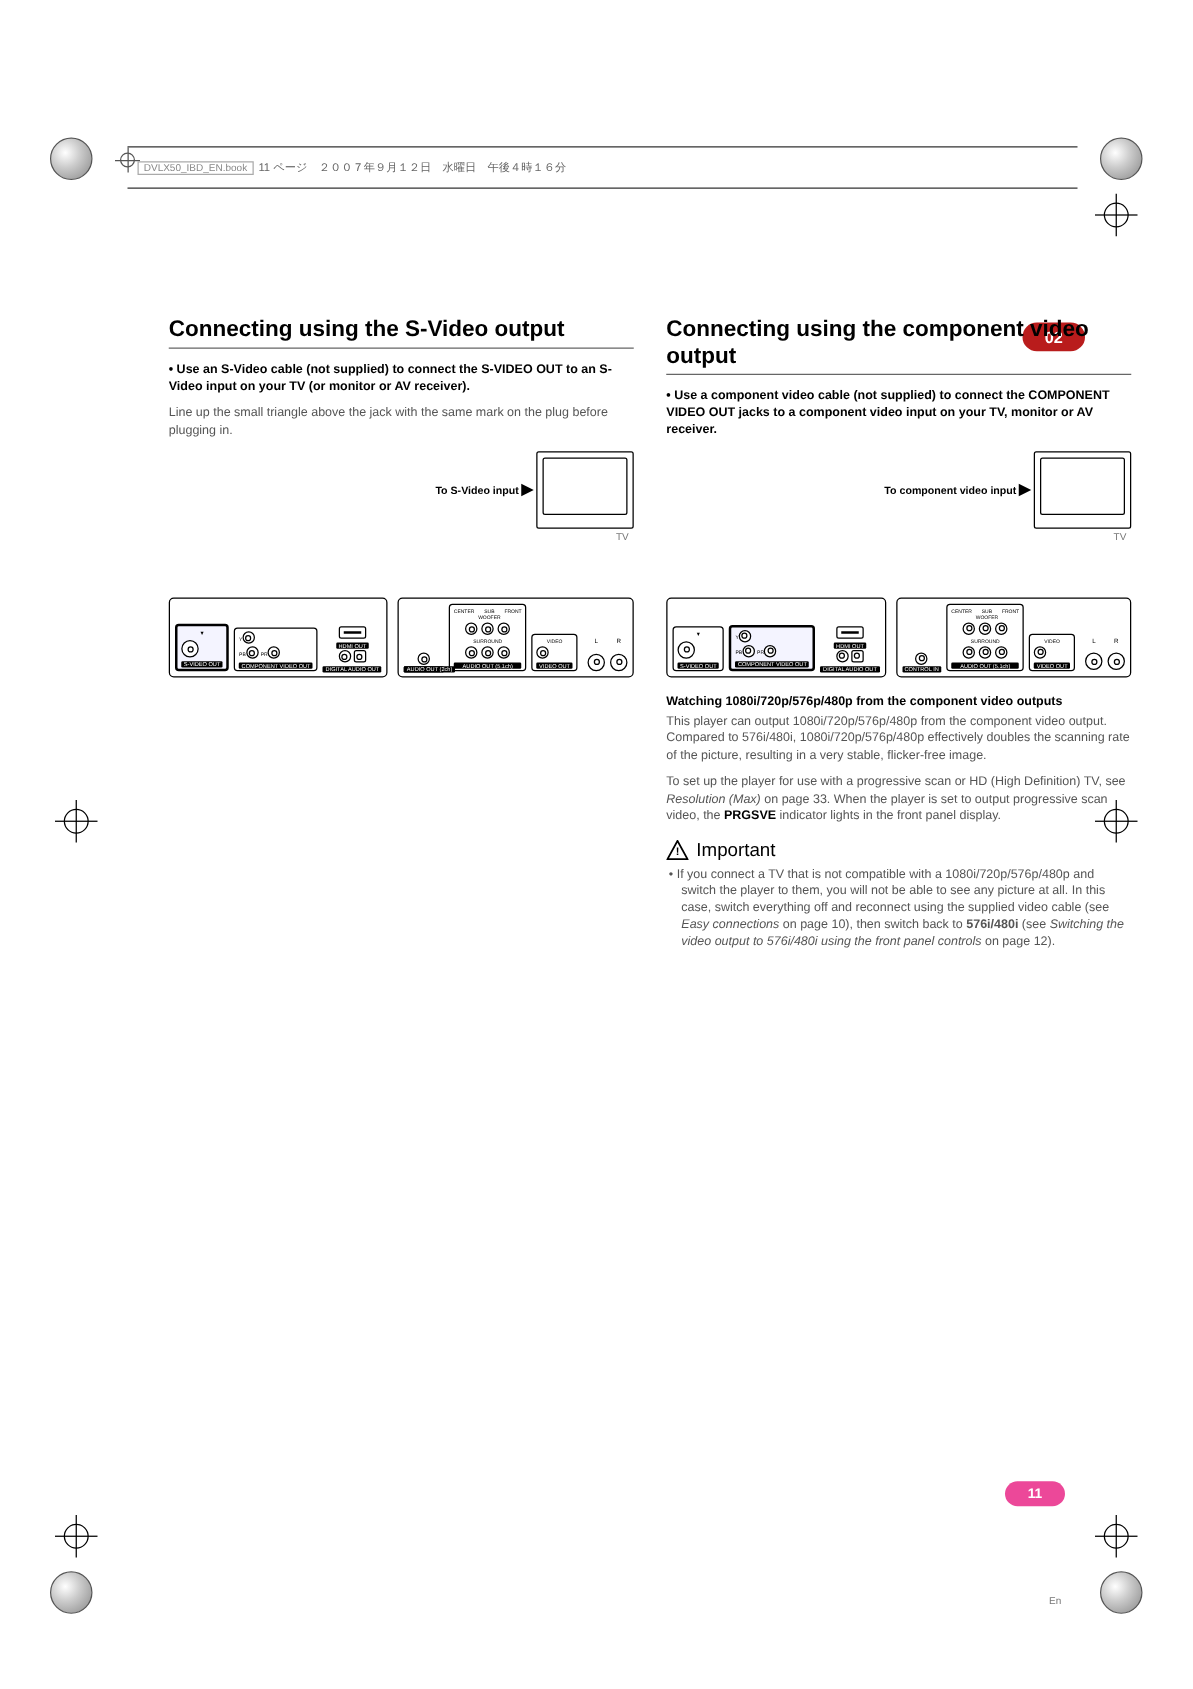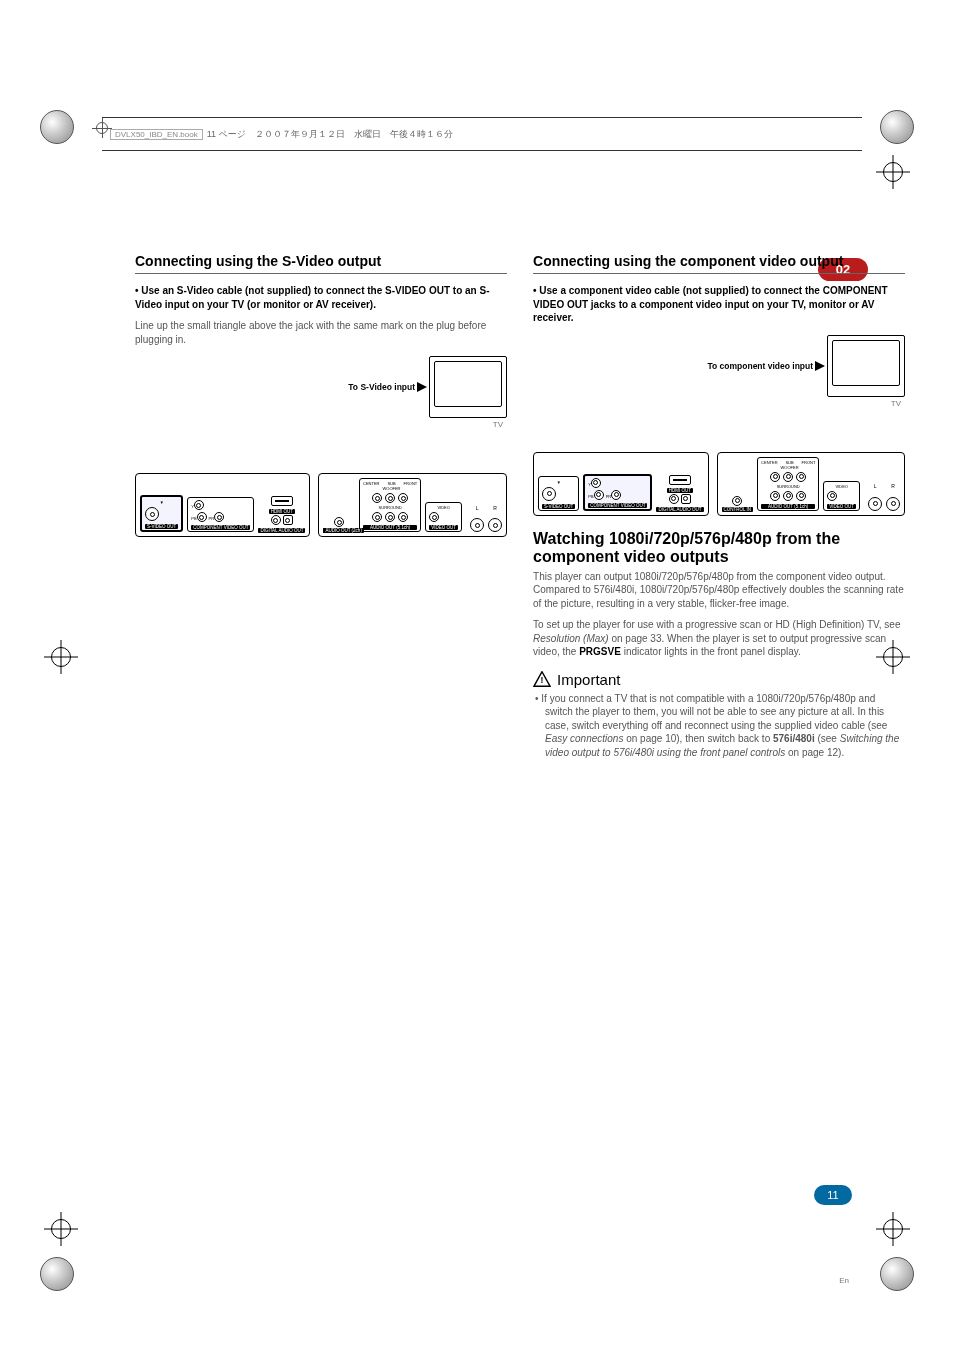--- a/index.html
+++ b/index.html
@@ -61,21 +61,21 @@
   .content {
     position: absolute;
     left: 135px; top: 253px;
     width: 690px;
     display: flex;
     gap: 26px;
   }
   .col { flex: 1; }
 
   h2.sec {
-    font-size: 14px;
+    font-size: 18px;
     font-weight: bold;
     border-bottom: 1px solid #666;
     padding-bottom: 4px;
     margin-bottom: 10px;
   }
   .body-text {
     font-size: 10px;
     color: #555;
     line-height: 1.35;
     margin-bottom: 8px;
@@ -156,21 +156,21 @@
     width: 22px; height: 10px; border:1.5px solid #000; border-radius:2px;
     position: relative;
   }
   .port-rect::after { content:""; position:absolute; left:3px; right:3px; top:3px; bottom:3px; border:1px solid #000; }
   .svid { width:14px; height:14px; border:1.5px solid #000; border-radius:50%; }
   .triangle-up {
     font-size: 5px; color:#000; text-align:center;
   }
 
   h3.sub {
-    font-size: 16px; font-weight: bold;
+    font-size: 10px; font-weight: bold;
     margin: 14px 0 4px 0;
   }
   .important-row {
     display: flex; align-items: center; gap: 6px;
     margin: 12px 0 4px 0;
   }
   .tri-icon {
     width: 18px; height: 16px; position: relative;
   }
   .tri-icon svg { width:100%; height:100%; }
@@ -187,24 +187,24 @@
     right: 86px; top: 258px;
     width: 50px; height: 23px;
     background: #b91c1c; color: #fff;
     border-radius: 12px;
     font-size: 13px; font-weight: bold;
     display: flex; align-items: center; justify-content: center;
   }
   .page-pill {
     position: absolute;
     right: 102px; top: 1185px;
-    width: 38px; height: 20px;
-    background: #0369a1; color: #fff;
+    width: 48px; height: 20px;
+    background: #ec4899; color: #fff;
     border-radius: 10px;
-    font-size: 11px; font-weight: normal;
+    font-size: 11px; font-weight: bold;
     display: flex; align-items: center; justify-content: center;
   }
   .page-lang {
     position: absolute;
     right: 105px; top: 1276px;
     font-size: 8px; color: #777;
   }
   .highlighted { background: rgba(180,180,255,0.15); }
 </style>
 </head>

